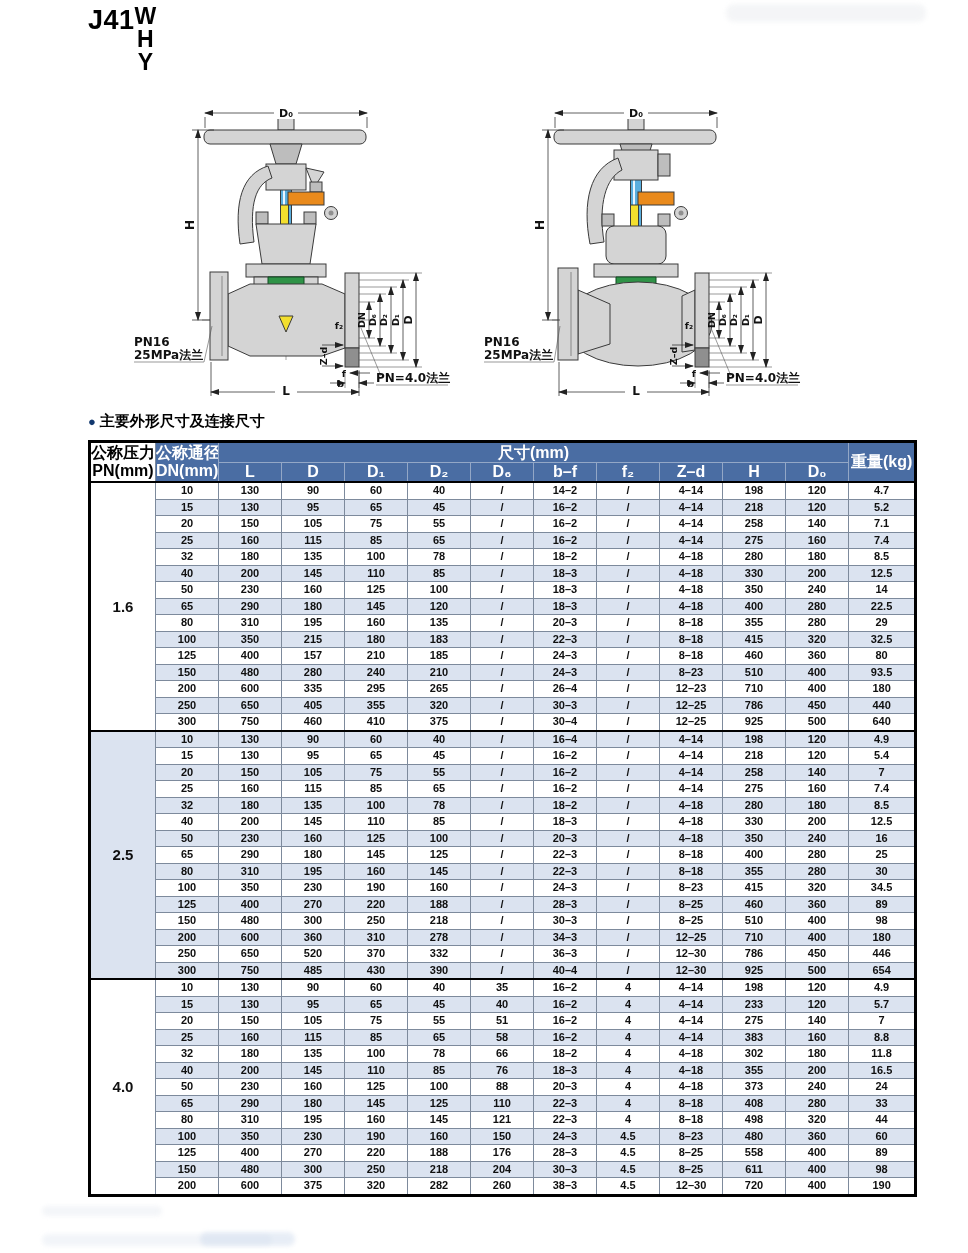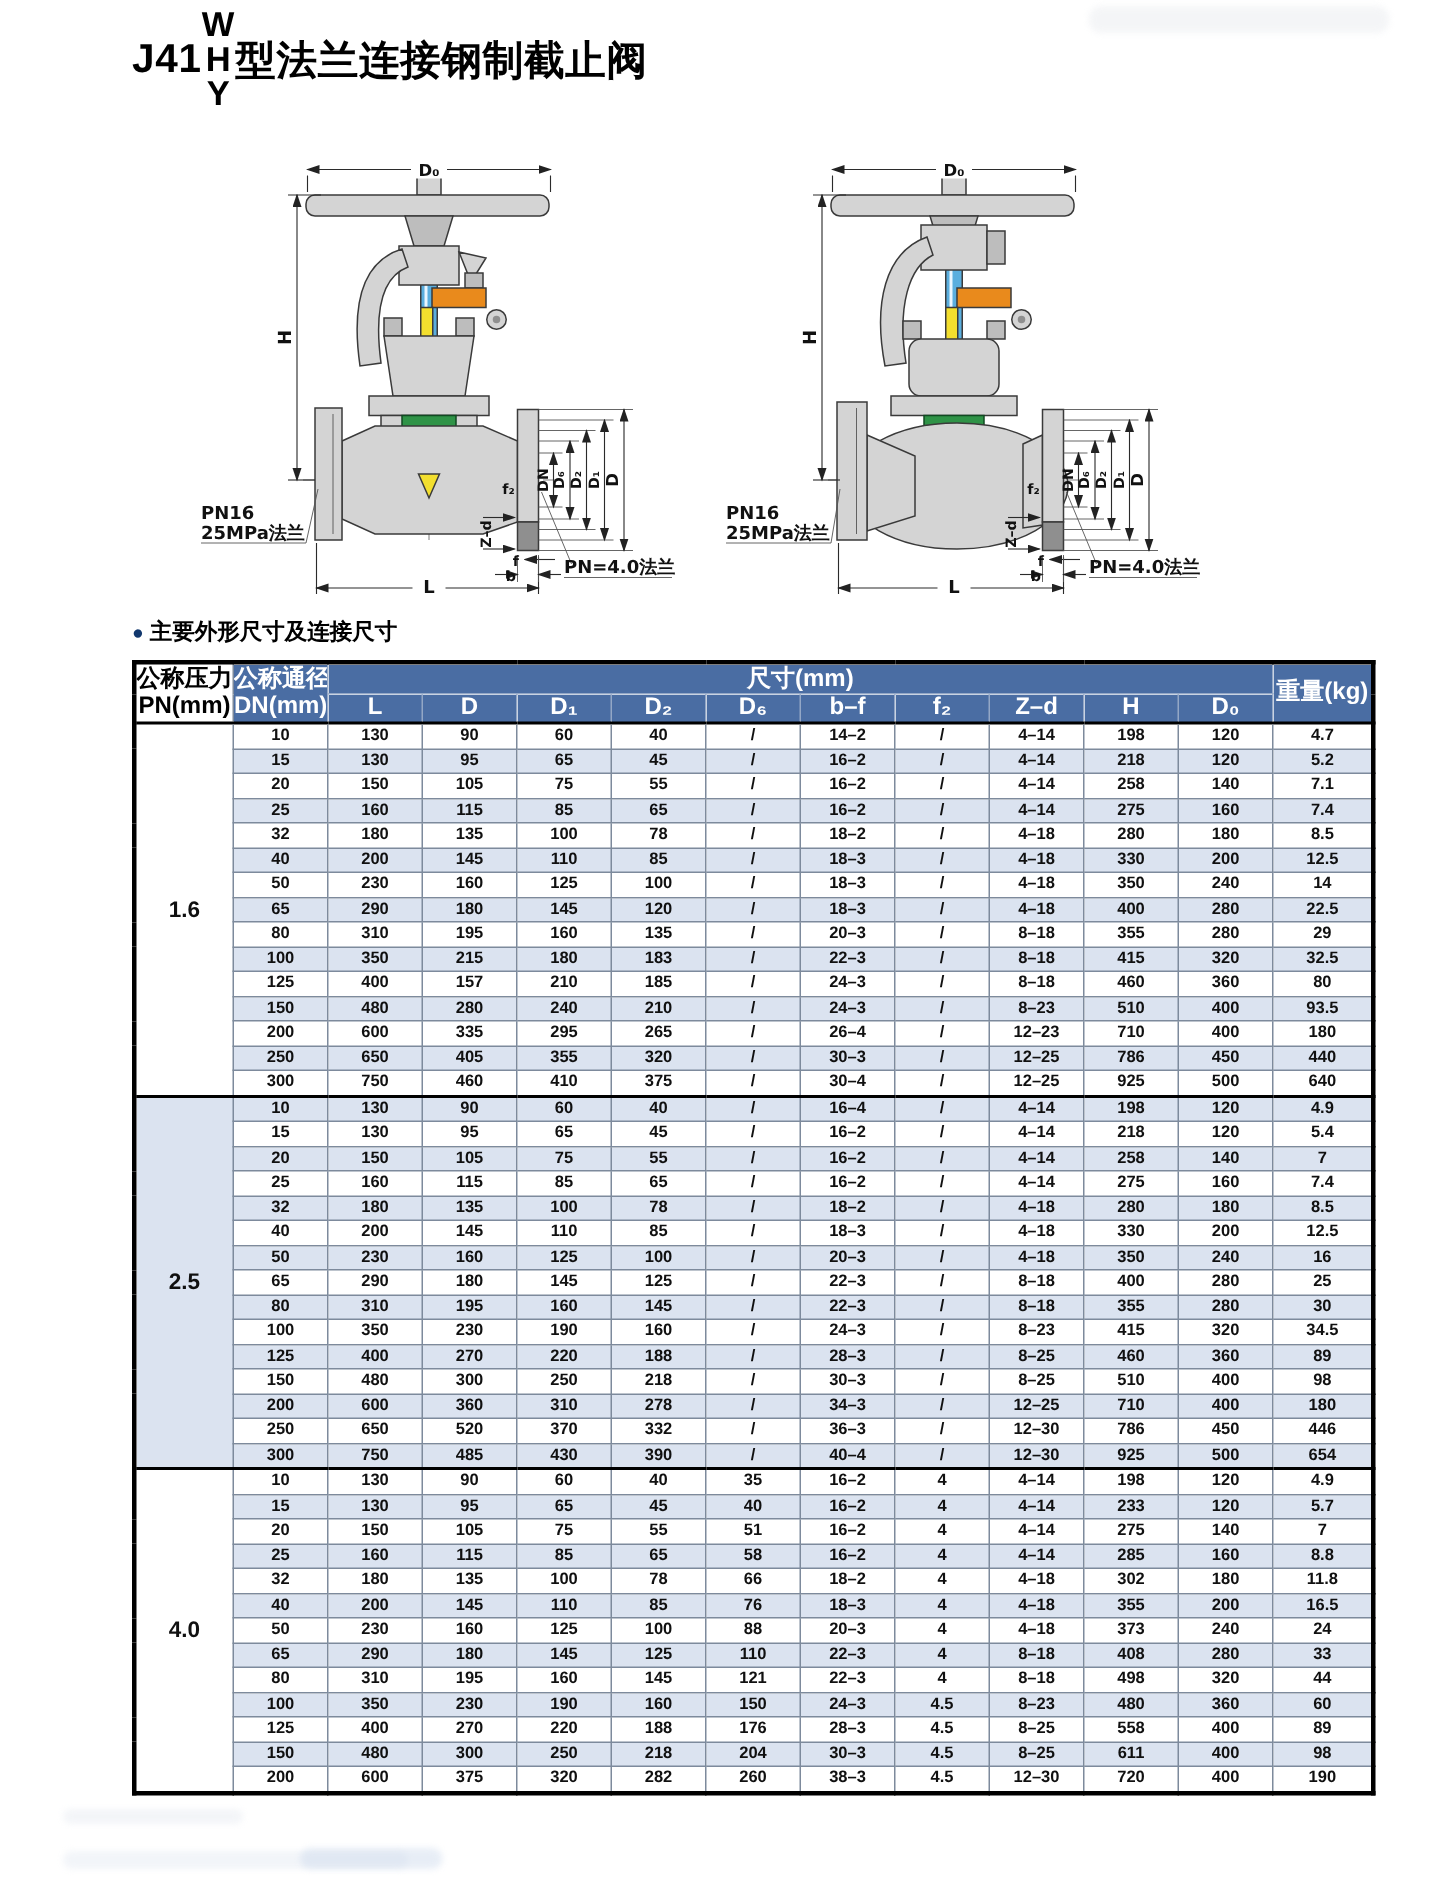--- a/index.html
+++ b/index.html
@@ -5,21 +5,21 @@
   :root{
     --header-blue:#4a6da3; --row-alt:#dbe3f0; --grid-line:#7d8a9c;
     --steel-light:#d4d4d4; --steel-mid:#bdbdbd; --stem-blue:#5aaede;
     --accent-orange:#e98a1c; --accent-yellow:#f3df2e; --accent-green:#2f9347;
   }
   html,body{margin:0;padding:0;background:#fff;}
   #page{position:relative;width:968px;height:1253px;background:#fff;overflow:hidden;
         font-family:"Liberation Sans","DejaVu Sans",sans-serif;color:#000;}
 
   
-  .title{position:absolute;left:88px;top:5px;display:flex;align-items:center;
+  .title{position:absolute;left:88px;top:5px;display:flex;
          font-weight:bold;font-size:27px;letter-spacing:.5px;}
   .title .stack{display:flex;flex-direction:column;text-align:center;
                 font-size:23px;line-height:23px;font-weight:bold;}
 
   
   .section{position:absolute;left:88px;top:412px;font-size:15px;font-weight:bold;
            display:flex;align-items:center;}
   .section .bullet{color:#12386e;font-size:13px;margin-right:4px;}
 
   
@@ -65,21 +65,20 @@
 
 <div id="page">
 
   <div class="title">
     <span>J41</span>
     <span class="stack">
       <span>W</span>
       <span>H</span>
       <span>Y</span>
     </span>
-    <span>型法兰连接钢制截止阀</span>
   </div>
 
   <div class="wm" style="left:726px;top:4px;width:200px;height:18px;background:#eceef1;opacity:.55;"></div>
   <div class="wm" style="left:42px;top:1206px;width:120px;height:10px;background:#e6eaf1;opacity:.45;"></div>
   <div class="wm" style="left:42px;top:1234px;width:230px;height:12px;background:#e3e9f2;opacity:.45;"></div>
   <div class="wm" style="left:200px;top:1232px;width:95px;height:14px;background:#ccd9ec;opacity:.45;"></div>
 
   <svg class="valve" style="left:118px;top:92px;" width="334" height="308" viewBox="0 0 334 308">
     <defs>
       <marker id="arrL" markerWidth="9" markerHeight="7" refX="8" refY="3" orient="auto-start-reverse" markerUnits="userSpaceOnUse">
@@ -787,21 +786,21 @@
         <tr class="alt">
           <td>25</td>
           <td>160</td>
           <td>115</td>
           <td>85</td>
           <td>65</td>
           <td>58</td>
           <td>16–2</td>
           <td>4</td>
           <td>4–14</td>
-          <td>285</td>
+          <td>383</td>
           <td>160</td>
           <td>8.8</td>
         </tr>
         <tr>
           <td>32</td>
           <td>180</td>
           <td>135</td>
           <td>100</td>
           <td>78</td>
           <td>66</td>

